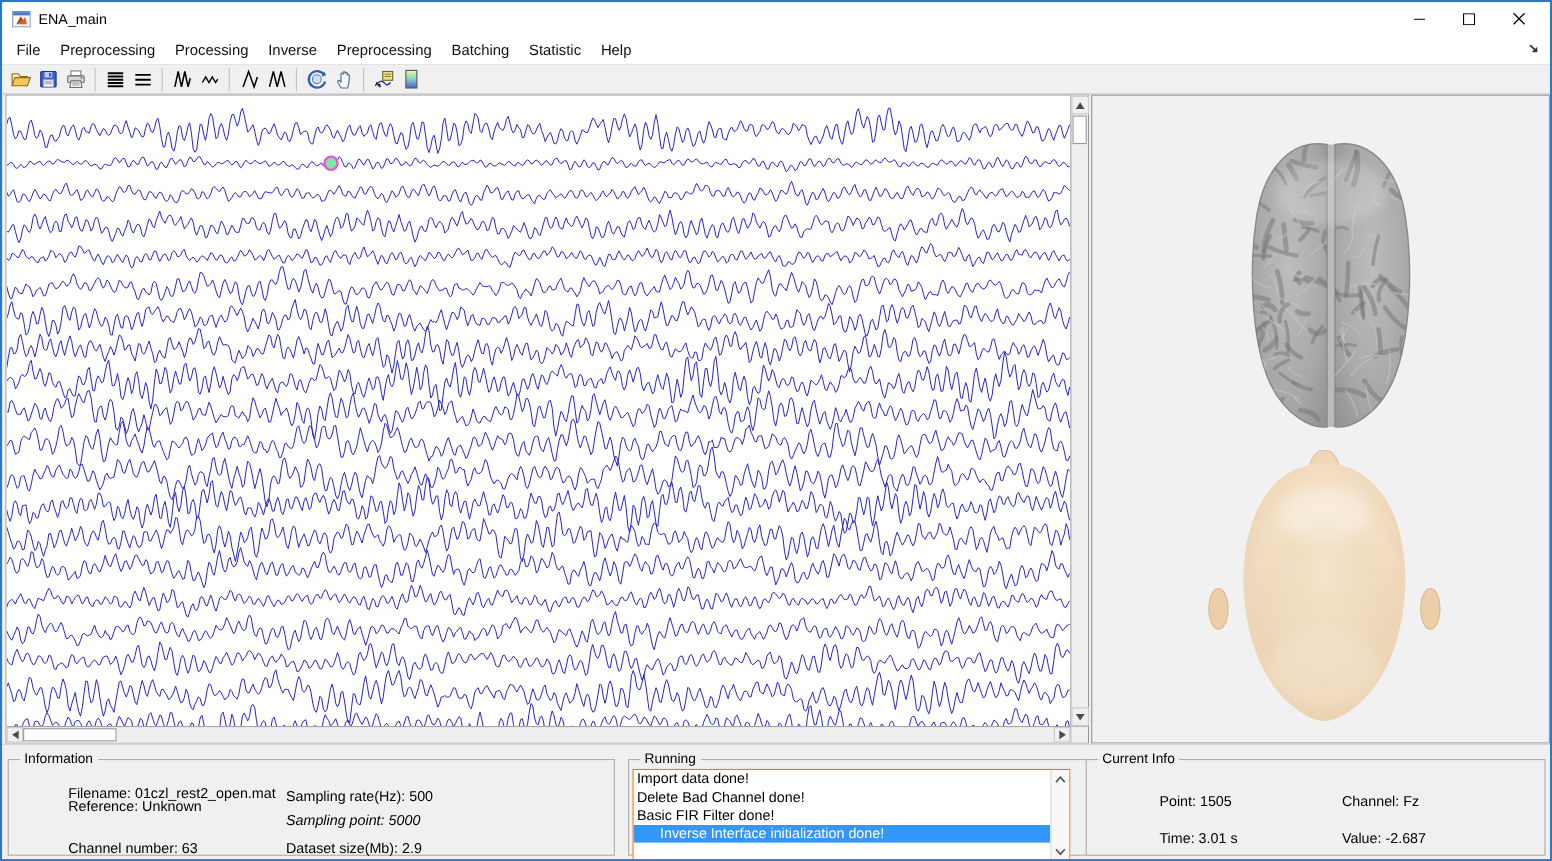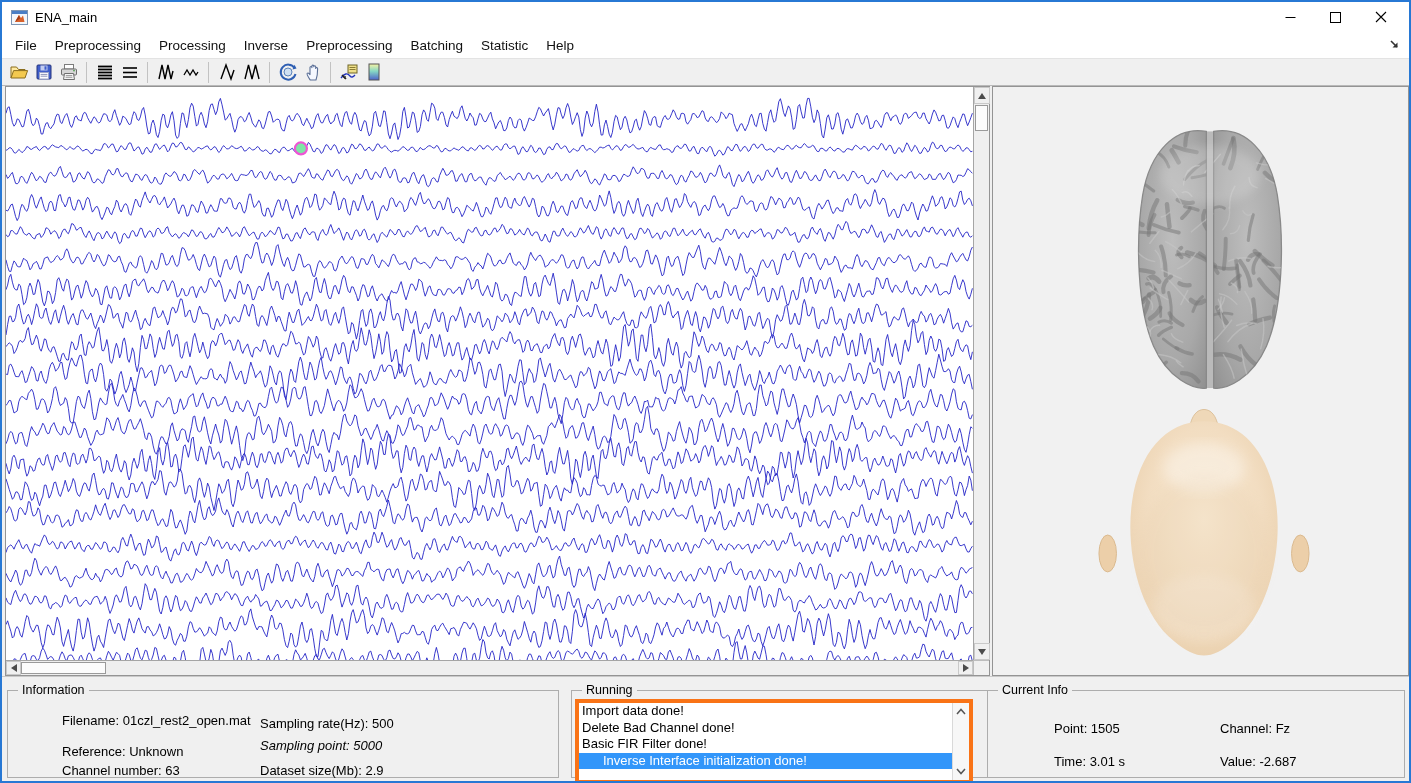--- a/index.html
+++ b/index.html
@@ -51,21 +51,21 @@
   .head-view  { position:absolute; left:104px; top:320px; }
   
   .bottom { position:absolute; left:0; top:674px; width:1407px; height:105px; background:#f0f0f0; border-top:1px solid #c9c9c9; }
   fieldset { position:absolute; border:1px solid #adadad; background:#f0f0f0; }
   legend { font-size:12.5px; color:#000; padding:0 4px; margin-left:10px; }
   .fs-info    { left:5px;   top:6px; width:552px; height:95px; }
   .fs-running { left:569px; top:6px; width:488px; height:95px; }
   .fs-current { left:985px; top:6px; width:418px; height:95px; }
   .info-row { position:absolute; font-size:13px; white-space:nowrap; }
   
-  .listbox { position:absolute; left:3px; top:2px; width:398px; height:85px; background:#fff; border:4px solid #f97316; }
+  .listbox { position:absolute; left:3px; top:2px; width:398px; height:85px; background:#fff; border:1px solid #f97316; }
   .list-items { position:absolute; left:0; top:0; right:17px; bottom:0; overflow:hidden; }
   .list-item { height:16.5px; line-height:16.5px; padding-left:3px; font-size:13px; white-space:nowrap; cursor:default; }
   .list-item.selected { background:#3296fa; color:#fff;padding-left:24px; }
   .list-scroll { position:absolute; right:0; top:0; width:17px; height:100%; background:#f7f7f7; border-left:1px solid #d9d9d9; }
   .chev { position:absolute; left:2px; width:12px; height:12px; cursor:pointer; }
   .chev-up { top:3px; } .chev-down { bottom:3px; }
 </style>
 </head>
 <body>
 
@@ -428,21 +428,21 @@
       <ellipse cx="110" cy="150" rx="66" ry="80" fill="#d9ba92" opacity="0.12" filter="url(#soft2)"></ellipse>
     </svg>
   </div>
 </div>
 
 <div class="bottom">
 
   <fieldset class="fs-info">
     <legend>Information</legend>
     <div class="info-row" style="left:54px; top:16px;">Filename: 01czl_rest2_open.mat</div>
-    <div class="info-row" style="left:54px; top:47px;">Reference: Unknown</div>
+    <div class="info-row" style="left:54px; top:28px;">Reference: Unknown</div>
     <div class="info-row" style="left:54px; top:66px;">Channel number: 63</div>
     <div class="info-row" style="left:252px; top:7px;margin-top:12px;">Sampling rate(Hz): 500</div>
     <div class="info-row" style="left:252px; top:41px;font-style:italic;">Sampling point: 5000</div>
     <div class="info-row" style="left:252px; top:66px;">Dataset size(Mb): 2.9</div>
   </fieldset>
 
   <fieldset class="fs-running">
     <legend>Running</legend>
     <div class="listbox">
       <div class="list-items">

